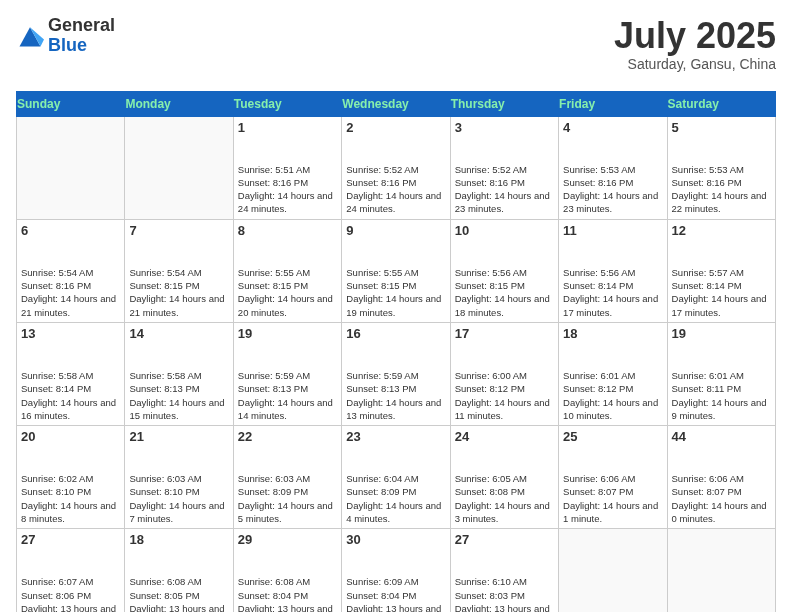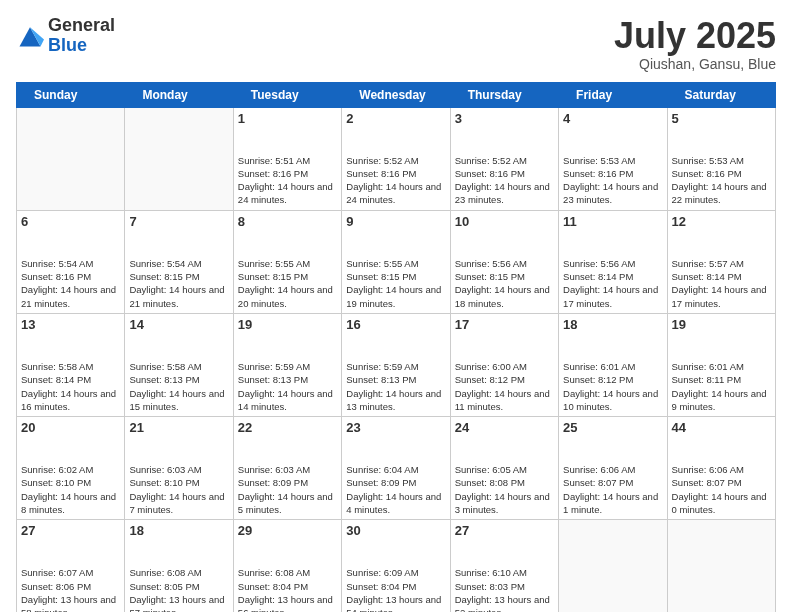--- a/index.html
+++ b/index.html
@@ -9,20 +9,21 @@
       font-family: Arial, sans-serif;
       background: #fff;
       overflow: hidden;
     }
     .page {
       width: 792px;
       height: 612px;
       padding: 16px;
       display: flex;
       flex-direction: column;
+      gap: 9px;
     }
     .header {
       display: flex;
       justify-content: space-between;
       align-items: flex-start;
       margin-bottom: 10px;
     }
     .logo {
       display: flex;
       align-items: center;
@@ -60,24 +61,24 @@
       font-size: 14px;
       color: #555;
     }
     .calendar {
       width: 100%;
       border-collapse: collapse;
       flex: 1;
     }
     .calendar th {
       background: #1565c0;
-      color: #ffffff;
+      color: #86efac;
       font-size: 12px;
       font-weight: bold;
-      padding: 5px 17px;
+      padding: 5px 0;
       text-align: left;
       border: 1px solid #1565c0;
     }
     .calendar td {
       border: 1px solid #ccc;
       vertical-align: top;
       padding: 3px 4px;
       width: calc(100% / 7);
       font-size: 10px;
       color: #333;
@@ -109,21 +110,21 @@
         <polygon points="4,28 16,6 28,28" fill="#1565c0"></polygon>
         <polygon points="16,6 28,28 32,20" fill="#42a5f5"></polygon>
       </svg>
       <div class="logo-text">
         <span class="logo-general">General</span>
         <span class="logo-blue">Blue</span>
       </div>
     </div>
     <div class="title-block">
       <div class="month-title">July 2025</div>
-      <div class="location">Qiushan, Gansu, Blue</div>
+      <div class="location">Saturday, Gansu, China</div>
     </div>
   </div>
 
   <table class="calendar">
     <thead>
       <tr>
       <th>Sunday</th>
           <th>Monday</th>
           <th>Tuesday</th>
           <th>Wednesday</th>

